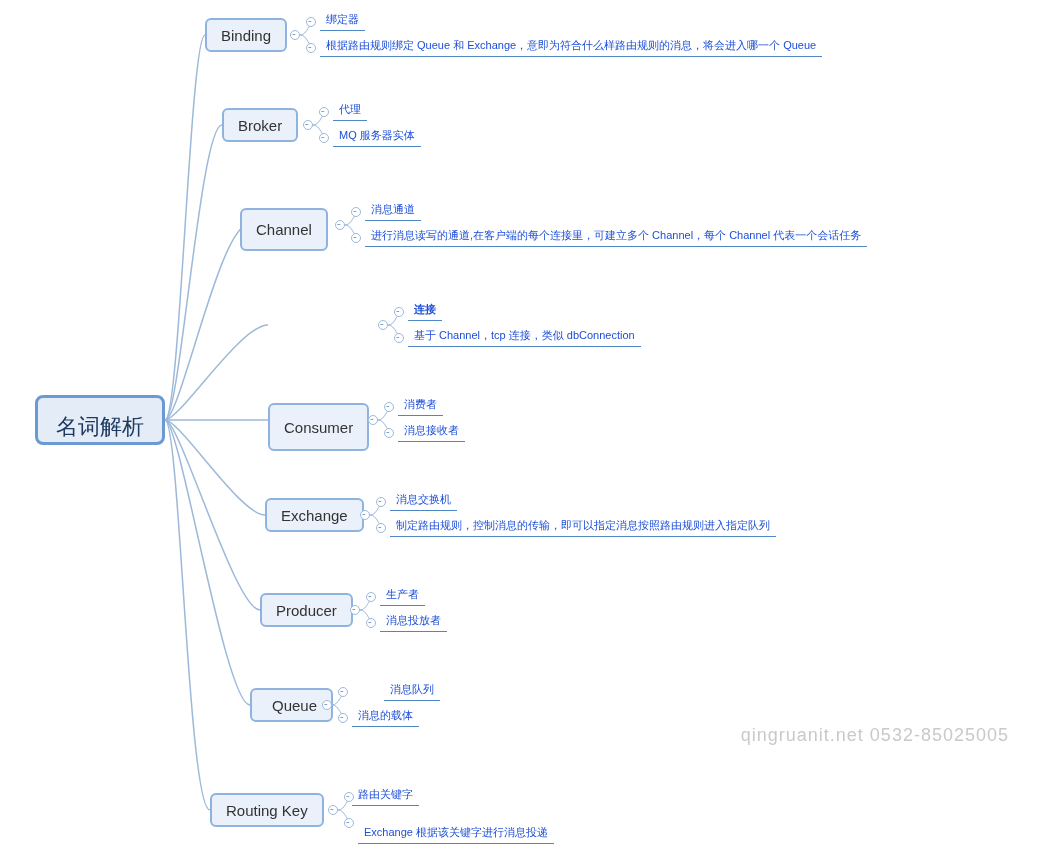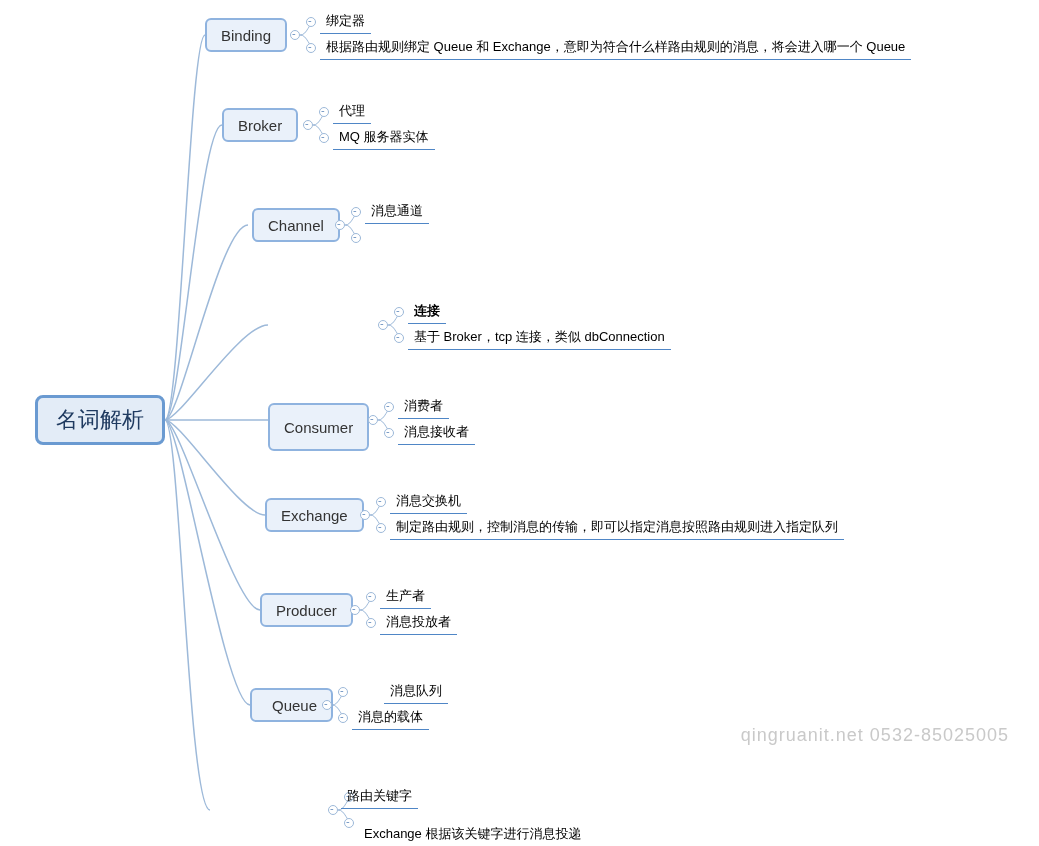--- a/index.html
+++ b/index.html
@@ -6,38 +6,38 @@
   #stage{position:relative;width:1039px;height:846px;}
   svg.lines{position:absolute;left:0;top:0;width:1039px;height:846px;pointer-events:none;}
   .root-node{
     position:absolute;
     background:#e3ecf7;
     border:3px solid #6a9ad1;
     border-radius:8px;
     color:#1f3a60;
     font-size:22px;
     font-weight:500;
-    display:flex;align-items:center;justify-content:center;
+    display:flex;align-items:flex-end;justify-content:center;
     box-sizing:border-box;
   }
   .branch-node{
     position:absolute;
     background:#eaf1fa;
     border:2px solid #8fb3df;
     border-radius:6px;
     color:#333;
     font-size:15px;
     display:flex;align-items:center;justify-content:center;
     box-sizing:border-box;
     padding:0 14px;
   }
   .leaf{
     position:absolute;
-    font-size:13px;
-    color:#000000;
+    font-size:11px;
+    color:#1d4ed8;
     border-bottom:1.5px solid #4f86c6;
     padding:2px 6px 3px 6px;
     white-space:nowrap;
   }
   .conn{
     position:absolute;
     width:10px;height:10px;
     border:1px solid #9db9d9;
     border-radius:50%;
     background:#fff;
@@ -101,33 +101,34 @@
 
   <div class="branch-node" style="left:222px;top:108px;height:34px;">
     <span>Broker</span>
   </div>
   <div class="conn" style="left:303px;top:120px;"></div>
   <div class="conn" style="left:319px;top:107px;"></div>
   <div class="conn" style="left:319px;top:133px;"></div>
   <span class="leaf" style="left:333px;top:100px;">代理</span>
   <span class="leaf" style="left:333px;top:126px;">MQ 服务器实体</span>
 
-  <div class="branch-node" style="left:252px;top:208px;height:34px;">
+  <div class="branch-node" style="left:240px;top:208px;height:43px;">
     <span>Channel</span>
   </div>
   <div class="conn" style="left:335px;top:220px;"></div>
   <div class="conn" style="left:351px;top:207px;"></div>
   <div class="conn" style="left:351px;top:233px;"></div>
   <span class="leaf" style="left:365px;top:200px;">消息通道</span>
+  <span class="leaf" style="left:365px;top:226px;">进行消息读写的通道,在客户端的每个连接里，可建立多个 Channel，每个 Channel 代表一个会话任务</span>
 
   <div class="conn" style="left:378px;top:320px;"></div>
   <div class="conn" style="left:394px;top:307px;"></div>
   <div class="conn" style="left:394px;top:333px;"></div>
   <span class="leaf" style="left:408px;top:300px;font-weight:bold;">连接</span>
-  <span class="leaf" style="left:408px;top:326px;">基于 Broker，tcp 连接，类似 dbConnection</span>
+  <span class="leaf" style="left:408px;top:326px;">基于 Channel，tcp 连接，类似 dbConnection</span>
 
   <div class="branch-node" style="left:268px;top:403px;height:48px;">
     <span>Consumer</span>
   </div>
   <div class="conn" style="left:368px;top:415px;"></div>
   <div class="conn" style="left:384px;top:402px;"></div>
   <div class="conn" style="left:384px;top:428px;"></div>
   <span class="leaf" style="left:398px;top:395px;">消费者</span>
   <span class="leaf" style="left:398px;top:421px;">消息接收者</span>
 
@@ -151,21 +152,24 @@
 
   <div class="branch-node" style="left:250px;top:688px;height:34px;padding-left:20px;">
     <span>Queue</span>
   </div>
   <div class="conn" style="left:322px;top:700px;"></div>
   <div class="conn" style="left:338px;top:687px;"></div>
   <div class="conn" style="left:338px;top:713px;"></div>
   <span class="leaf" style="left:352px;top:680px;margin-left:32px;">消息队列</span>
   <span class="leaf" style="left:352px;top:706px;">消息的载体</span>
 
+  <div class="branch-node" style="left:210px;top:793px;height:34px;">
+    <span>Routing Key</span>
+  </div>
   <div class="conn" style="left:328px;top:805px;"></div>
   <div class="conn" style="left:344px;top:792px;"></div>
   <div class="conn" style="left:344px;top:818px;"></div>
-  <span class="leaf" style="left:341px;top:785px;">路由关键字</span>
+  <span class="leaf" style="left:352px;top:785px;">路由关键字</span>
   <span class="leaf" style="left:358px;top:811px;margin-top:12px;">Exchange 根据该关键字进行消息投递</span>
 
   <div class="watermark">qingruanit.net 0532-85025005</div>
 
 </div>
 
 </body></html>

